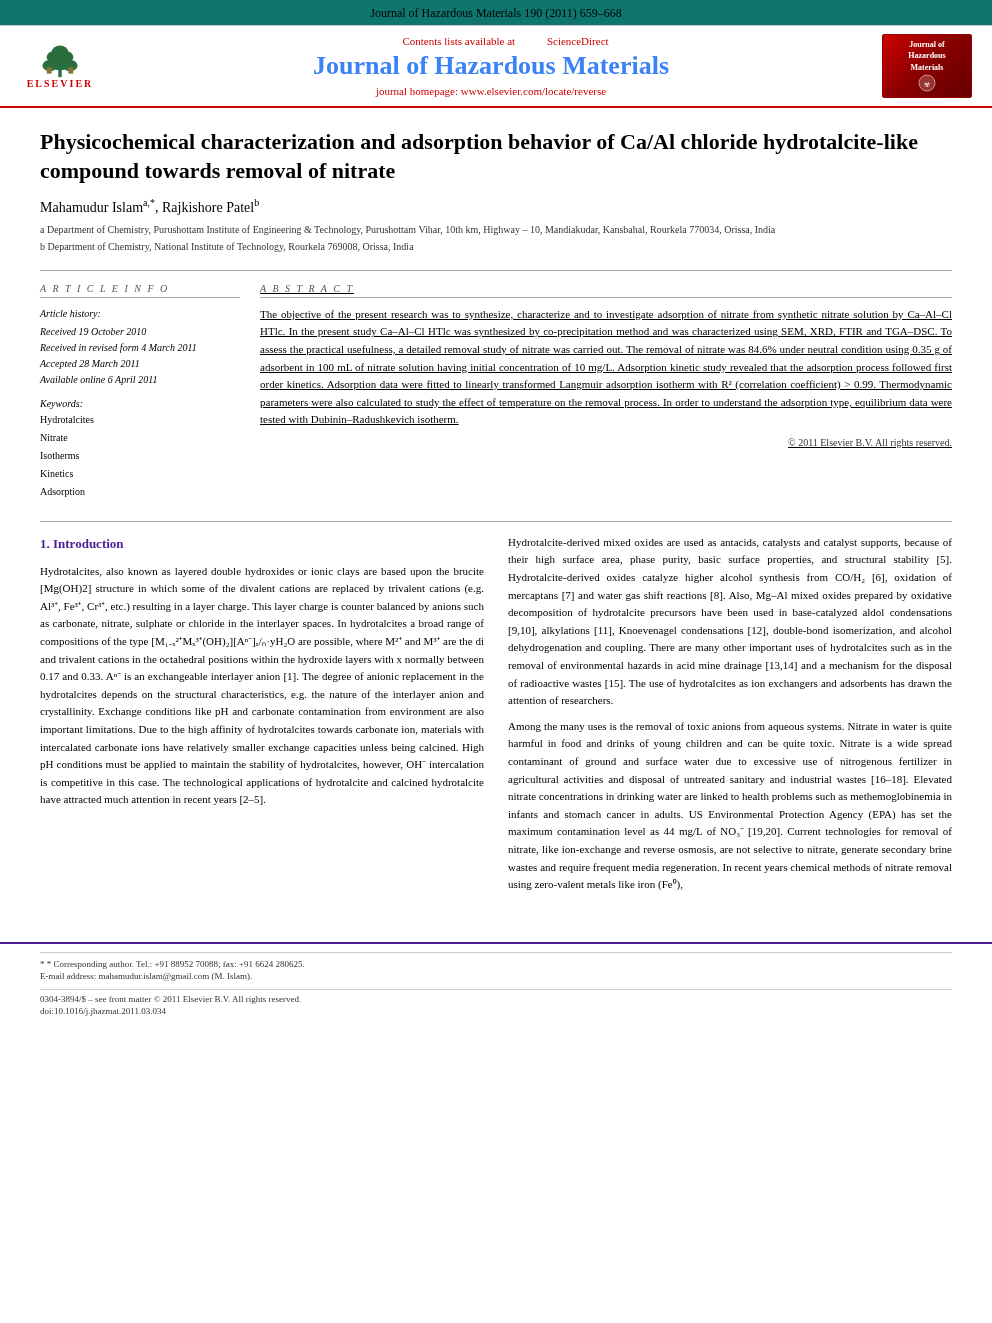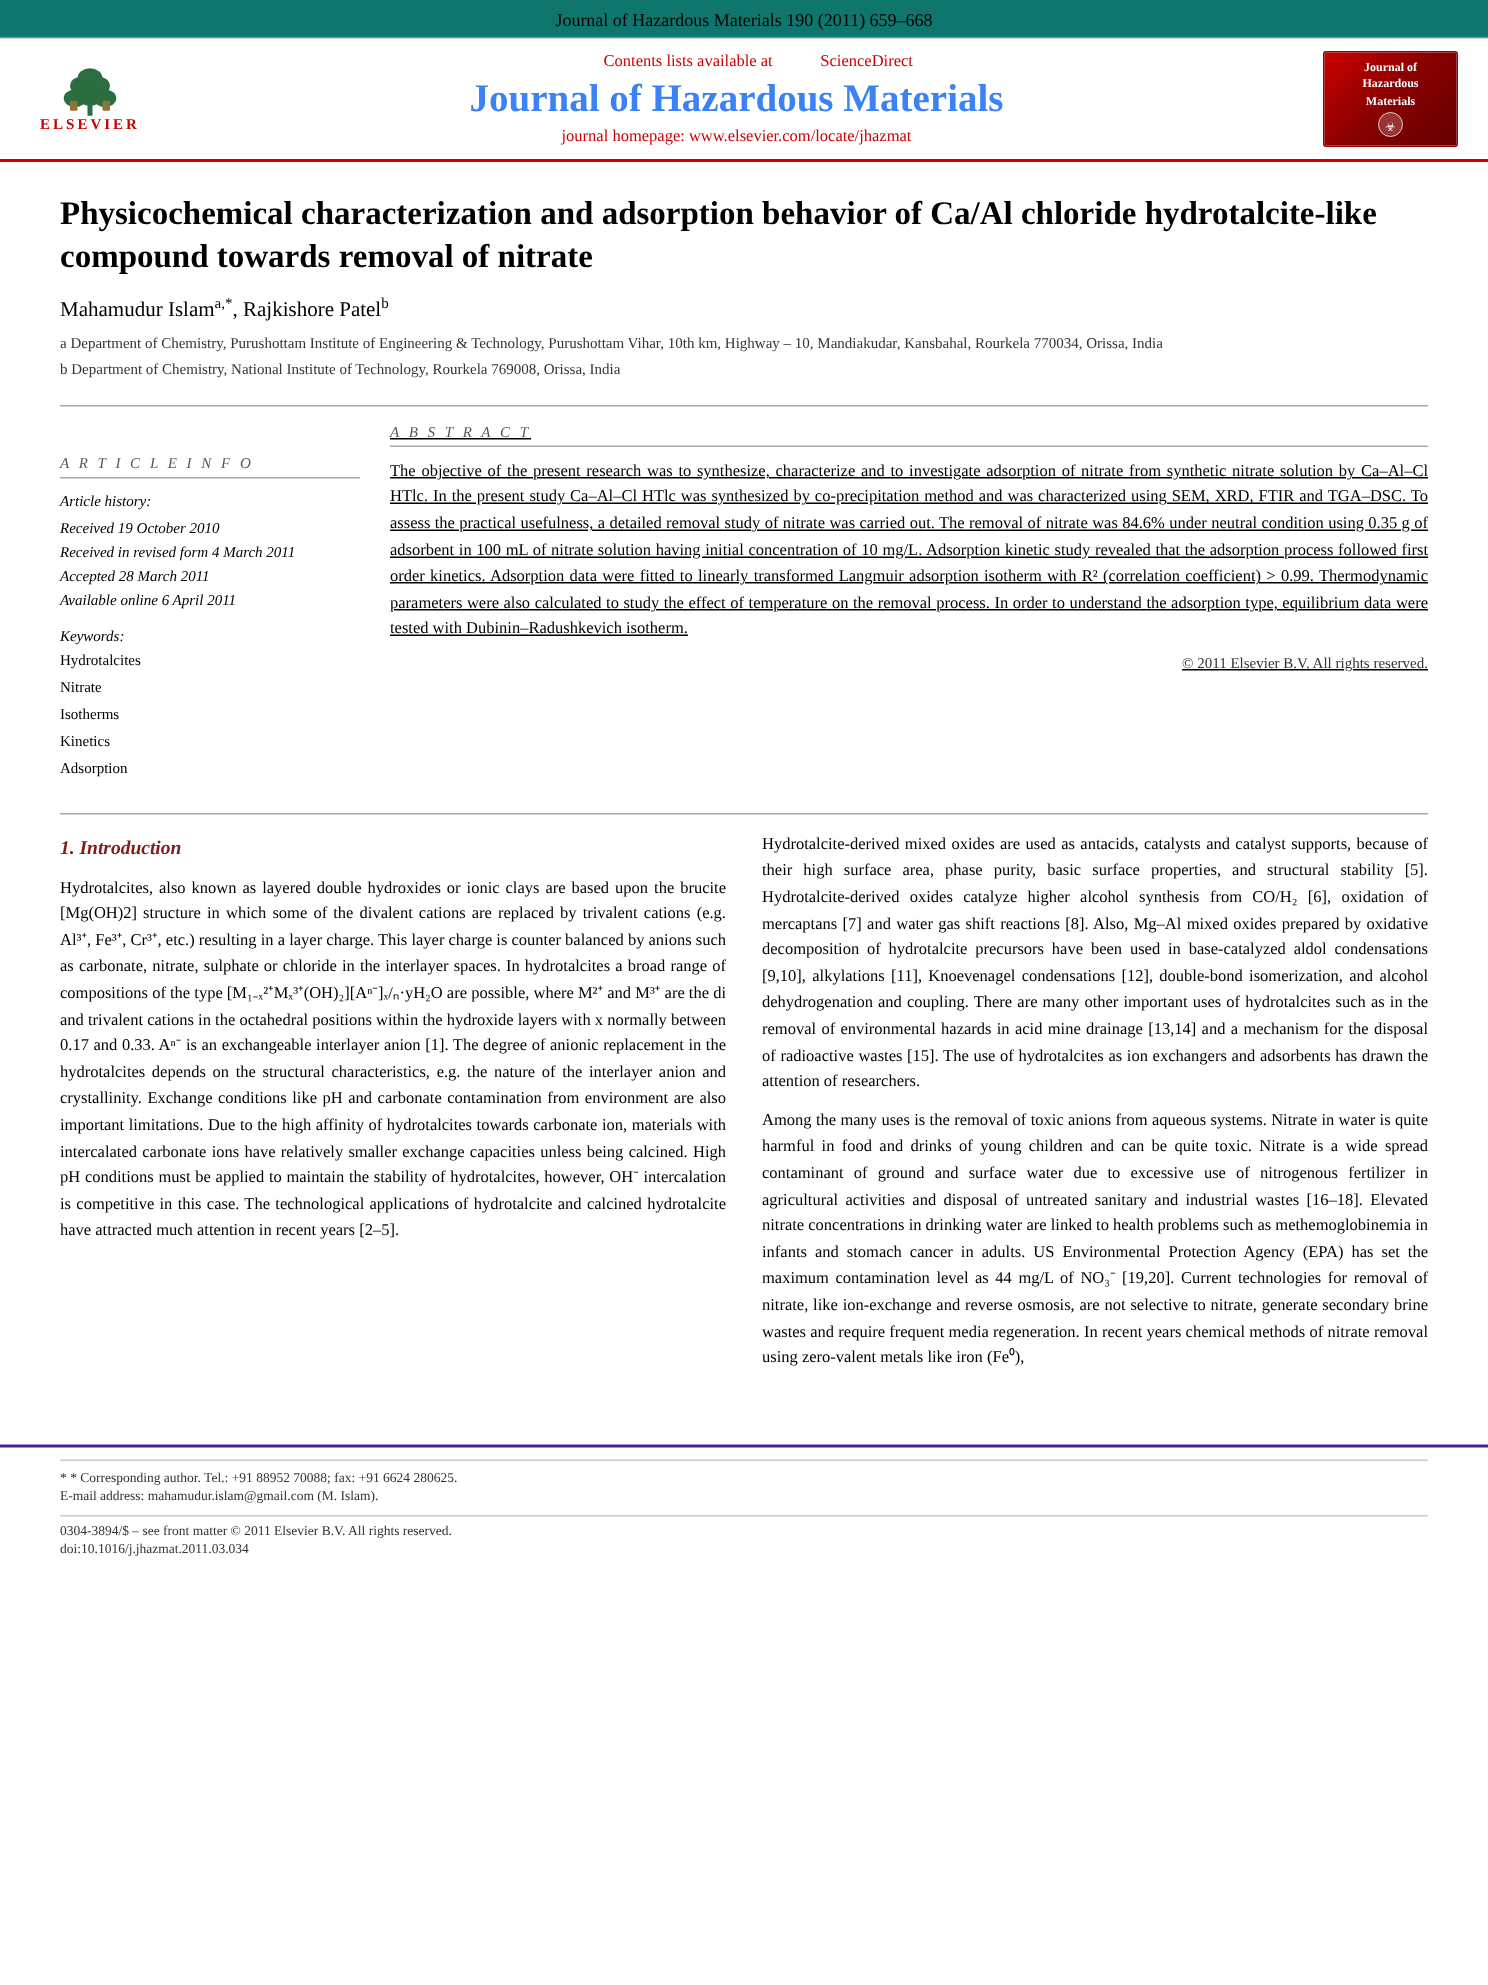--- a/index.html
+++ b/index.html
@@ -132,21 +132,20 @@
     .two-col {
       display: flex;
       gap: 20px;
       border-top: 1px solid #aaa;
       padding-top: 12px;
       margin-bottom: 20px;
     }
     .col-left {
       width: 200px;
       flex-shrink: 0;
-      margin-top: 21px;
     }
     .col-right {
       flex: 1;
       text-decoration: underline;
     }
 
     
     .section-label {
       font-size: 10px;
       letter-spacing: 2px;
@@ -209,23 +208,22 @@
     }
     .body-col {
       flex: 1;
       font-size: 11px;
       line-height: 1.6;
       text-align: justify;
     }
     .section-heading {
       font-size: 13px;
       font-weight: bold;
-      font-style: italic;
       margin-bottom: 8px;
-      color: #7f1d1d;
+      color: #4c1d95;
     }
     .body-col p {
       margin-bottom: 8px;
     }
 
     
     .page-footer {
       margin-top: 20px;
       padding-top: 8px;
       border-top: 2px solid #4c1d95;
@@ -280,21 +278,21 @@
   </div>
 
   <div class="header-center">
     <div class="contents-available">
       <span>Contents lists available at</span>
       <span style="color:#c00;">ScienceDirect</span>
     </div>
     <div class="journal-title-main">Journal of Hazardous Materials</div>
     <div class="journal-homepage">
       <span>journal homepage:</span>
-      <span style="color:#c00;">www.elsevier.com/locate/jhazmat</span>
+      <span style="color:#c00;">www.elsevier.com/locate/reverse</span>
     </div>
   </div>
 
   <div class="header-right">
     <div style="font-size:8px; font-weight:bold; color:#fff; line-height:1.4; text-align:center;">
       <span>Journal of</span><br>
       <span>Hazardous</span><br>
       <span>Materials</span>
     </div>
 

